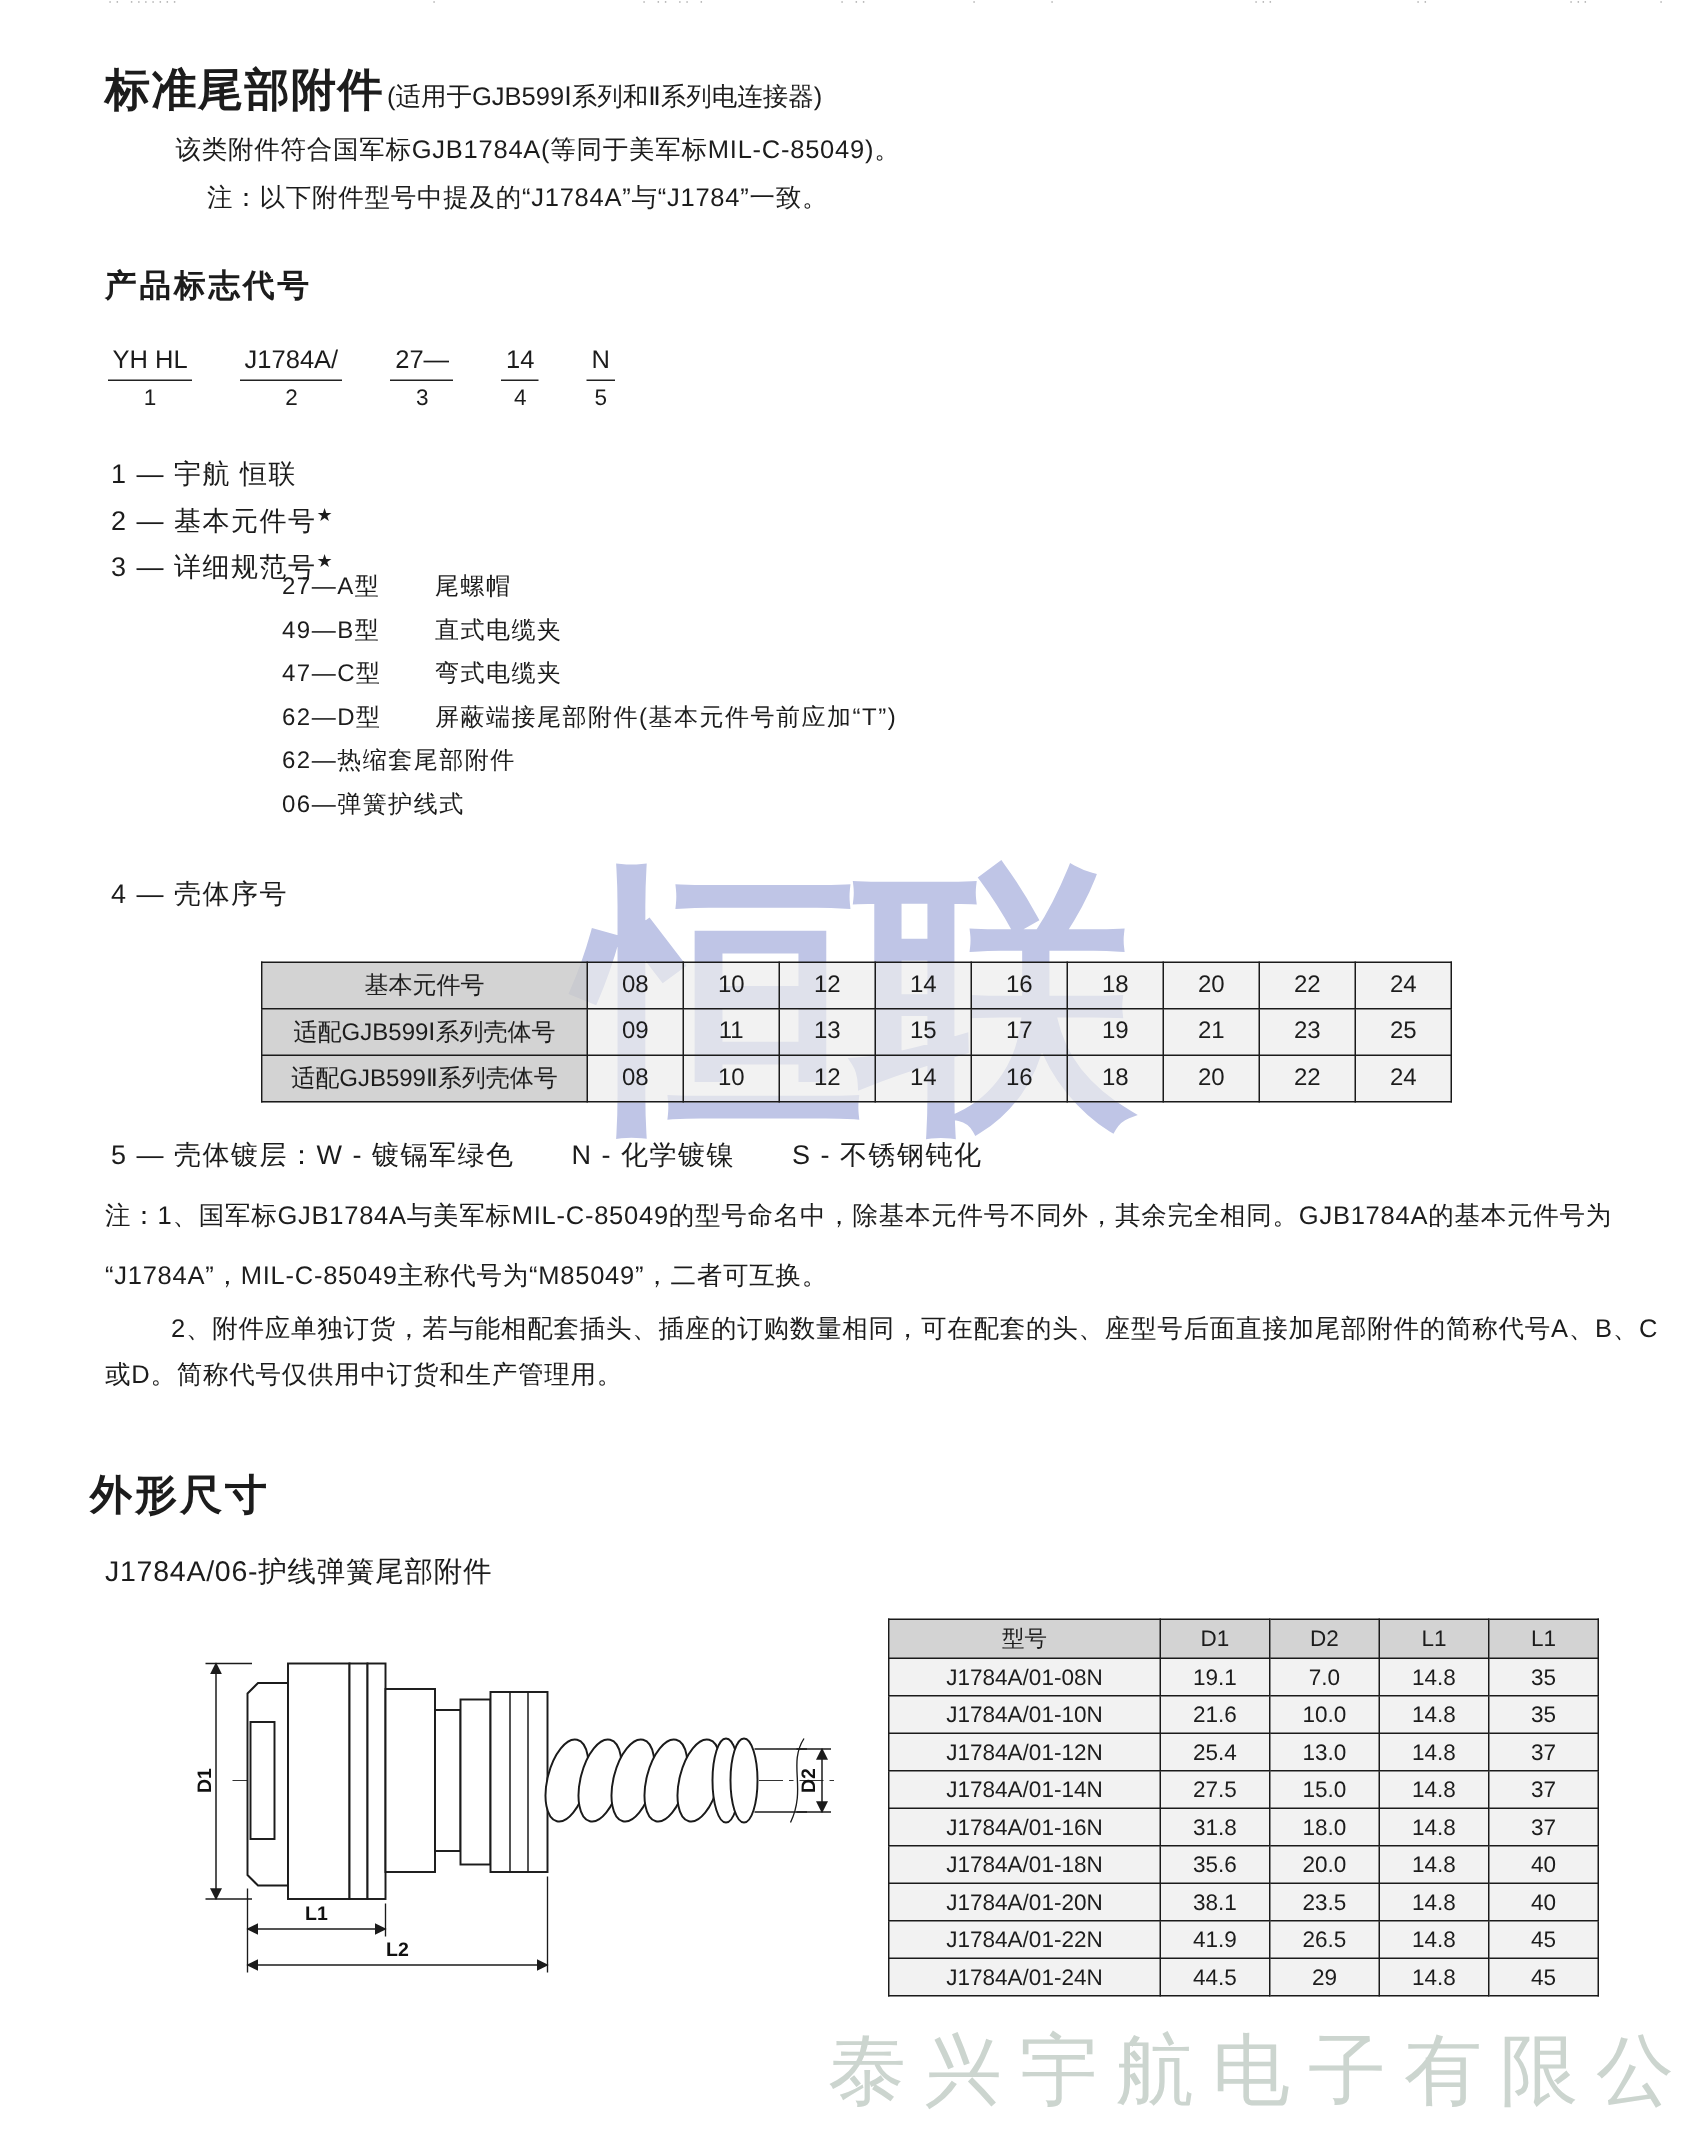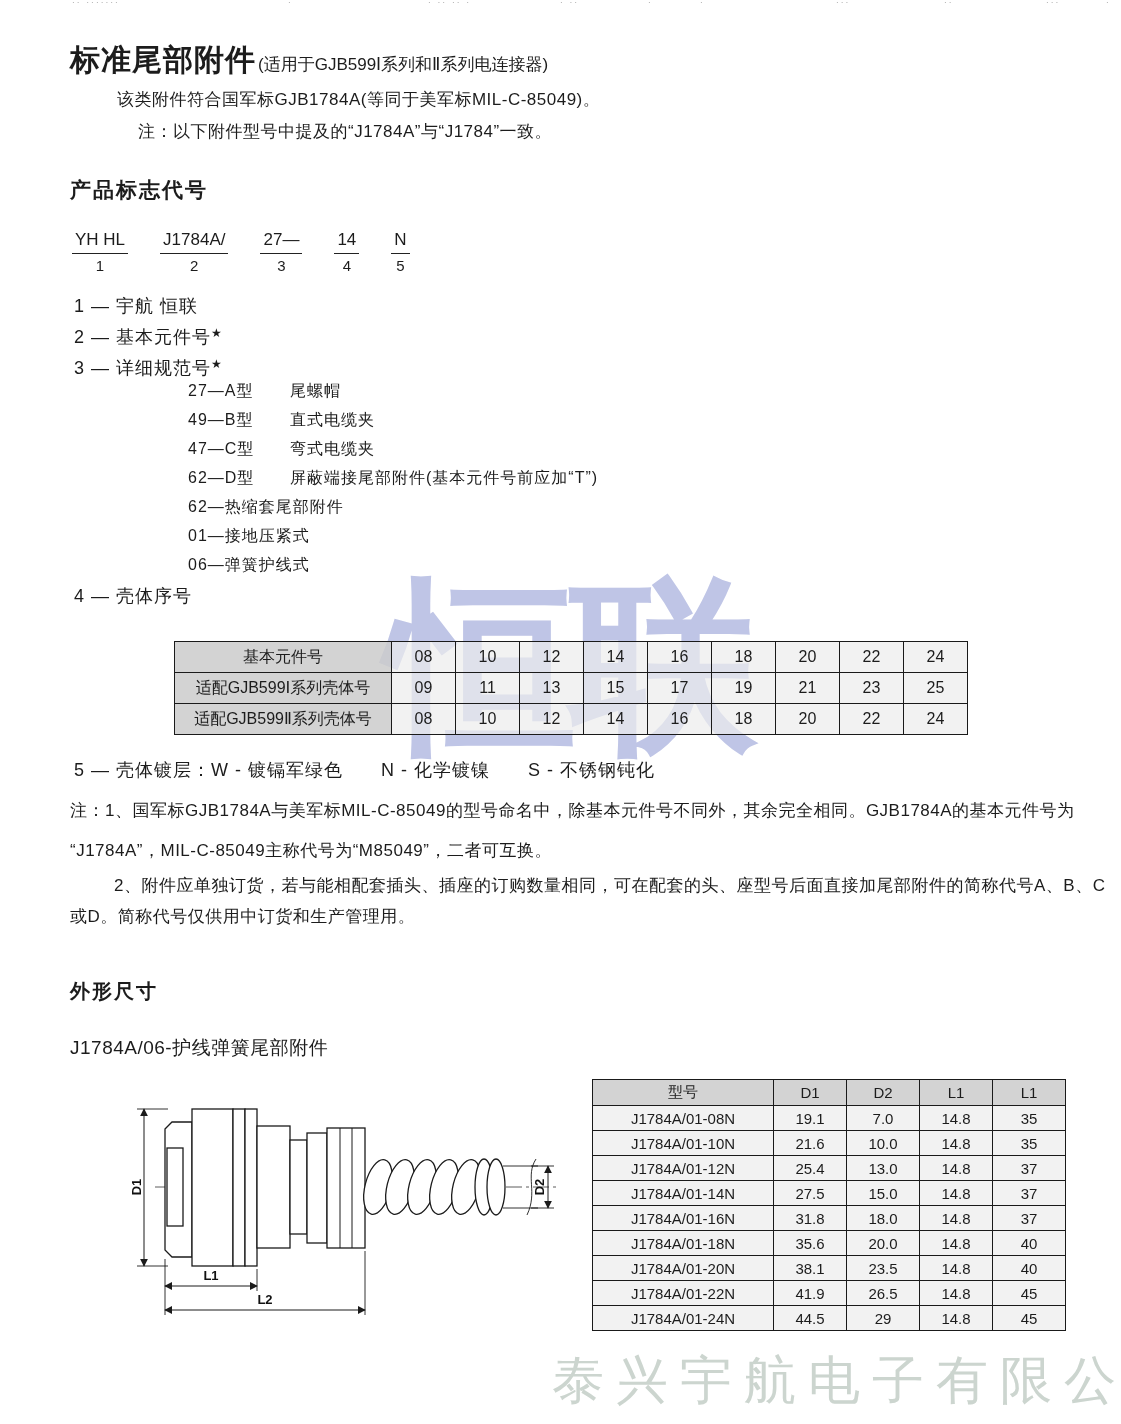--- a/index.html
+++ b/index.html
@@ -30,21 +30,21 @@
   .intro1{position:absolute;left:117px;top:88px;font-size:17px;letter-spacing:.5px;}
   .intro2{position:absolute;left:117px;top:120px;font-size:17px;letter-spacing:.5px;margin-left:21px;}
   .sec-heading{font-weight:600;letter-spacing:2px;}
   .h-marking{position:absolute;left:70px;top:176px;font-size:21px;}
   
   .code-row{position:absolute;left:72px;top:230px;white-space:nowrap;}
   .code-part{display:inline-block;text-align:center;vertical-align:top;margin-right:32px;}
   .code-top{display:block;font-size:17px;border-bottom:1.5px solid #222;padding:0 3px 3px;}
   .code-num{display:block;font-size:15px;padding-top:3px;}
   
-  .items{position:absolute;left:74px;top:294px;}
+  .items{position:absolute;left:74px;top:304px;}
   .item-line{height:31px;font-size:18px;letter-spacing:1px;white-space:nowrap;}
   .star{font-size:12px;vertical-align:6px;}
   .subitems{position:absolute;left:188px;top:381px;}
   .sub-line{height:29px;font-size:16px;letter-spacing:1px;white-space:nowrap;}
   .sub-code.w{display:inline-block;width:102px;}
   .item4{position:absolute;left:74px;top:584px;font-size:18px;letter-spacing:1px;}
   .item5{position:absolute;left:74px;top:758px;font-size:18px;letter-spacing:1px;white-space:nowrap;}
   
   table{border-collapse:collapse;}
   .shell-table{position:absolute;left:174px;top:641px;}
@@ -52,21 +52,21 @@
     border:1.6px solid var(--c-border,#1a1a1a);font-size:16px;text-align:center;
     height:28px;background:var(--c-cell,rgba(236,236,236,.7));
   }
   .shell-table td.lbl{width:214px;background:var(--c-lbl,rgba(203,203,203,.85));}
   .shell-table td:not(.lbl){width:61px;margin-left:28px;}
   .note{position:absolute;font-size:17px;letter-spacing:.5px;white-space:nowrap;}
   .n1{left:70px;top:799px;}
   .n2{left:70px;top:839px;}
   .n3{left:114px;top:874px;}
   .n4{left:70px;top:905px;}
-  .h-dim{position:absolute;left:70px;top:978px;font-size:20px;}
+  .h-dim{position:absolute;left:60px;top:978px;font-size:28px;}
   .dim-subtitle{position:absolute;left:70px;top:1035px;font-size:19px;letter-spacing:.5px;}
   .drawing{position:absolute;left:75px;top:1093px;}
   .dim-table{position:absolute;left:592px;top:1079px;}
   .dim-table th,.dim-table td{
     border:1.6px solid var(--c-border,#1a1a1a);font-size:15px;font-weight:400;
     text-align:center;height:22px;background:var(--c-cell,rgba(236,236,236,.7));
   }
   .dim-table th{background:var(--c-lbl,rgba(203,203,203,.85));height:23px;}
   .dim-table .model{width:178px;}
   .dim-table th:not(.model),.dim-table td:not(.model){width:70px;}
@@ -114,21 +114,20 @@
         <div class="item-line">1 — 宇航 恒联</div>
         <div class="item-line">2 — 基本元件号<sup class="star">★</sup></div>
         <div class="item-line">3 — 详细规范号<sup class="star">★</sup></div>
       </div>
     <div class="subitems" id="subList">
         <div class="sub-line"><span class="sub-code w">27—A型</span><span class="sub-desc">尾螺帽</span></div>
         <div class="sub-line"><span class="sub-code w">49—B型</span><span class="sub-desc">直式电缆夹</span></div>
         <div class="sub-line"><span class="sub-code w">47—C型</span><span class="sub-desc">弯式电缆夹</span></div>
         <div class="sub-line"><span class="sub-code w">62—D型</span><span class="sub-desc">屏蔽端接尾部附件(基本元件号前应加“T”)</span></div>
         <div class="sub-line"><span class="sub-code">62—热缩套尾部附件</span></div>
-        <div class="sub-line"><span class="sub-code">01—接地压紧式</span></div>
         <div class="sub-line"><span class="sub-code">06—弹簧护线式</span></div>
       </div>
 
     <div class="item4">4 — 壳体序号</div>
 
     <table class="shell-table">
       <tbody id="shellBody">
           <tr>
             <td class="lbl">基本元件号</td>
             <td>08</td>

